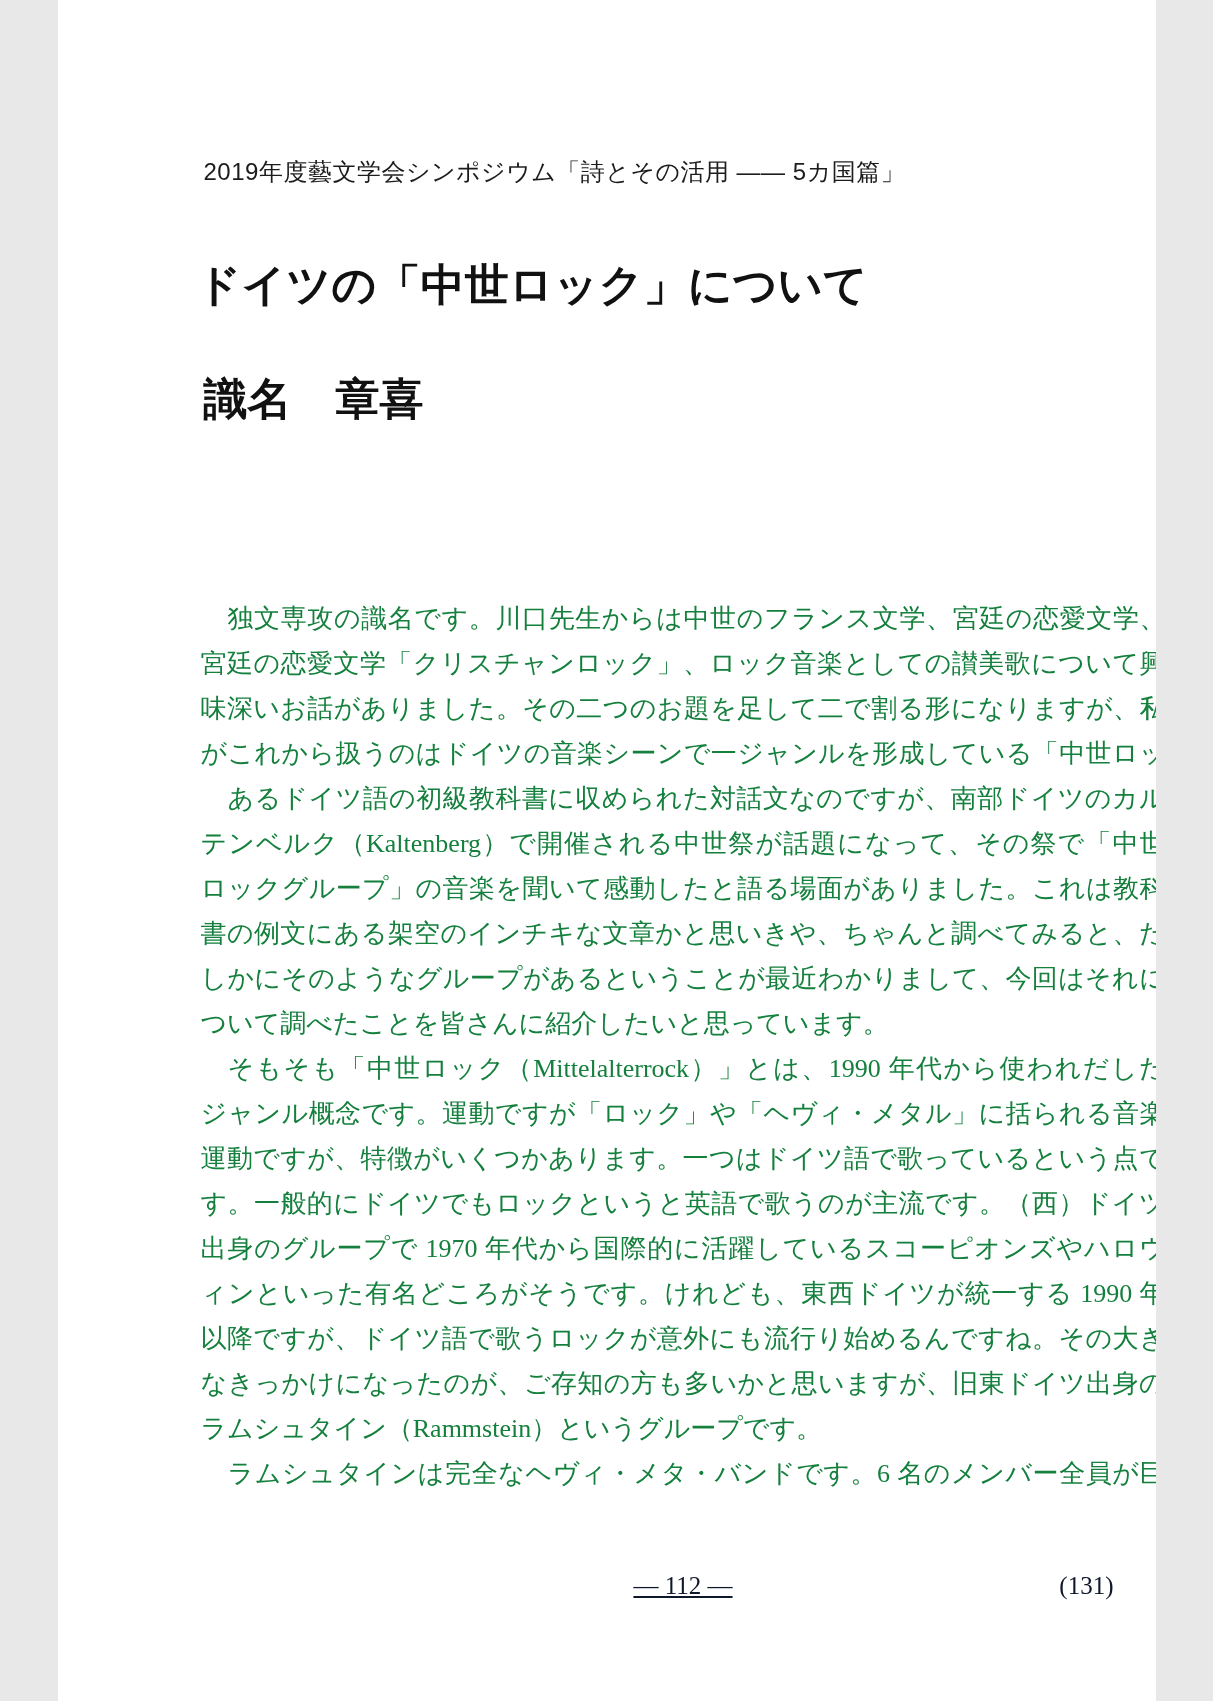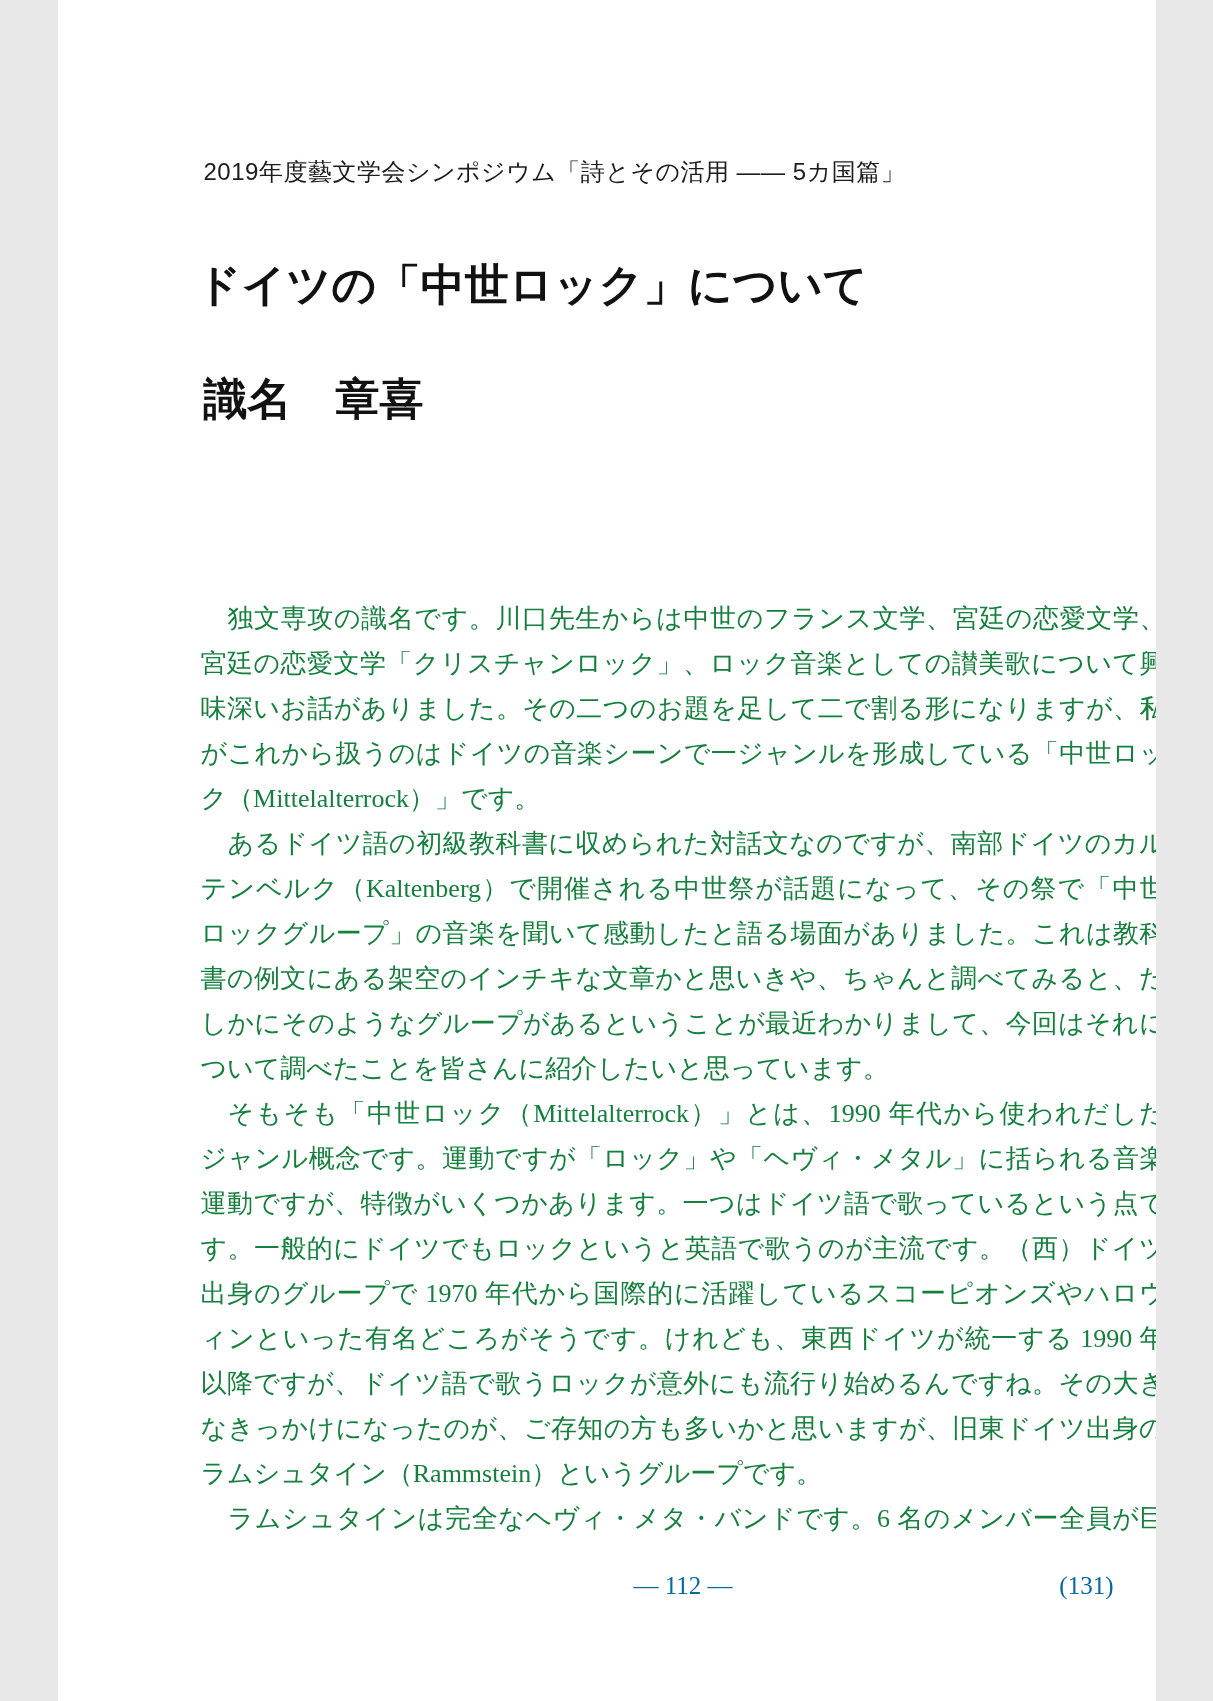--- a/index.html
+++ b/index.html
@@ -68,21 +68,22 @@
   .line.indent {
     padding-left: 27px;
   }
   .footer {
     position: absolute;
     left: 143px;
     top: 1568px;
     width: 965px;
     height: 36px;
     font-size: 25px;
-    color: #0369a1;
+    color: #0f172a;
+    text-decoration: underline;
   }
   .page-number {
     text-align: center;
     line-height: 36px;
   }
   .issue-number {
     position: absolute;
     right: 52px;
     top: 0;
     line-height: 36px;
@@ -97,21 +98,20 @@
 
   <div class="title">ドイツの「中世ロック」について</div>
 
   <div class="author">識名　章喜</div>
 
   <div class="bodytext">
       <div class="line just indent">独文専攻の識名です。川口先生からは中世のフランス文学、宮廷の恋愛文学、</div>
       <div class="line just">宮廷の恋愛文学「クリスチャンロック」、ロック音楽としての讃美歌について興</div>
       <div class="line just">味深いお話がありました。その二つのお題を足して二で割る形になりますが、私</div>
       <div class="line just">がこれから扱うのはドイツの音楽シーンで一ジャンルを形成している「中世ロッ</div>
-      <div class="line">ク（Mittelalterrock）」です。</div>
       <div class="line just indent">あるドイツ語の初級教科書に収められた対話文なのですが、南部ドイツのカル</div>
       <div class="line just">テンベルク（Kaltenberg）で開催される中世祭が話題になって、その祭で「中世</div>
       <div class="line just">ロックグループ」の音楽を聞いて感動したと語る場面がありました。これは教科</div>
       <div class="line just">書の例文にある架空のインチキな文章かと思いきや、ちゃんと調べてみると、た</div>
       <div class="line just">しかにそのようなグループがあるということが最近わかりまして、今回はそれに</div>
       <div class="line">ついて調べたことを皆さんに紹介したいと思っています。</div>
       <div class="line just indent">そもそも「中世ロック（Mittelalterrock）」とは、1990 年代から使われだした</div>
       <div class="line just">ジャンル概念です。運動ですが「ロック」や「ヘヴィ・メタル」に括られる音楽</div>
       <div class="line just">運動ですが、特徴がいくつかあります。一つはドイツ語で歌っているという点で</div>
       <div class="line just">す。一般的にドイツでもロックというと英語で歌うのが主流です。（西）ドイツ</div>

